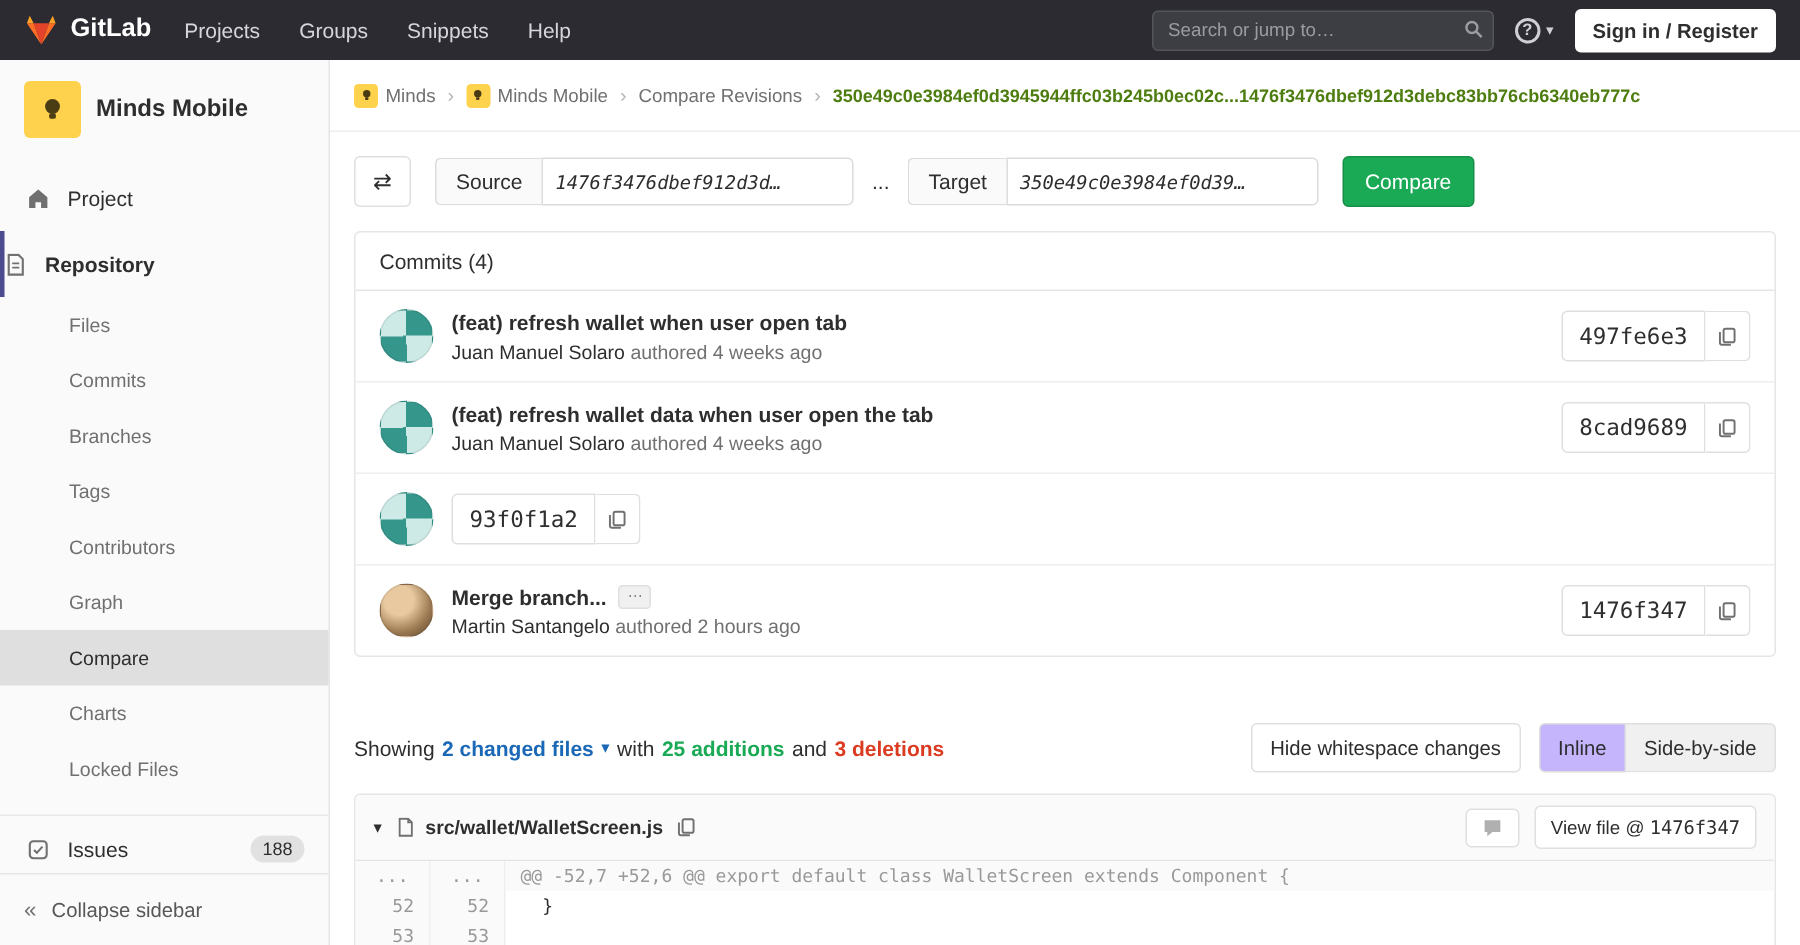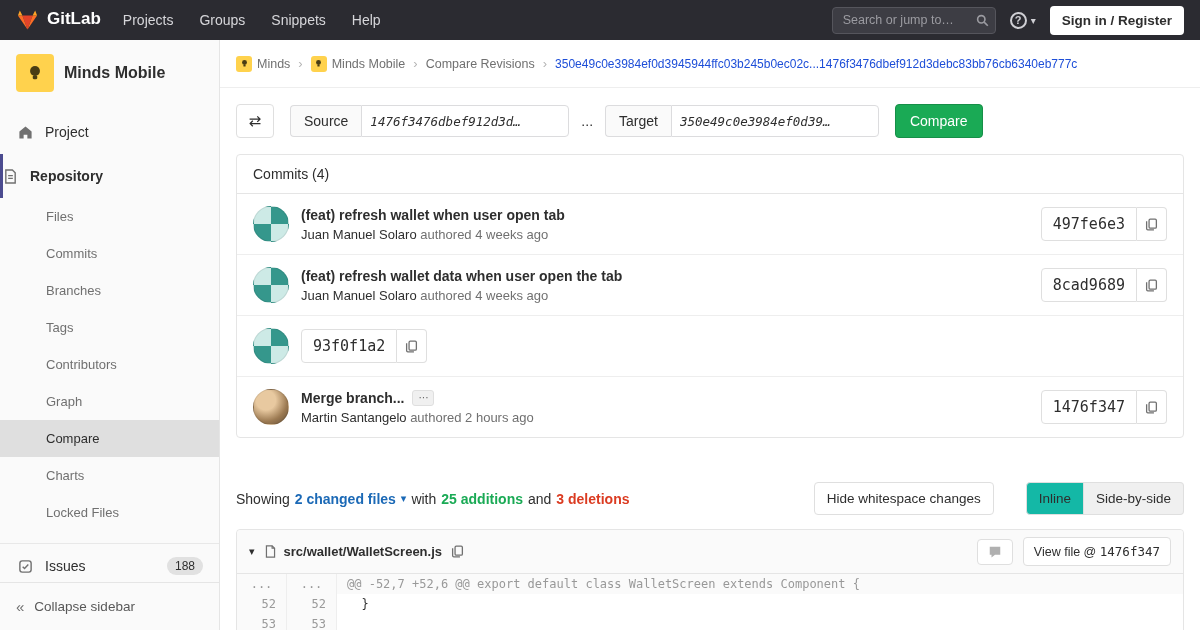--- a/index.html
+++ b/index.html
@@ -9,21 +9,21 @@
 
   
   .navbar { height:40px; background:#2b2b31; display:flex; align-items:center;
             justify-content:space-between; padding:0 16px; }
   .nav-left { display:flex; align-items:center; gap:8px; }
   .logo { display:flex; gap:8px; margin-right:14px; cursor:pointer; }
   .logo-text { color:#fff; font-weight:bold; font-size:17px; }
   .top-nav { display:flex; align-items:center; gap:26px; }
   .top-nav a { color:#d6d6da; font-size:14px; cursor:pointer; }
   .nav-right { display:flex; align-items:center; gap:14px; }
-  .search-box { position:relative; width:164px; }
+  .search-box { position:relative; width:228px; }
   .search-box input { width:100%; height:27px; background:#3d3d44; border:1px solid #55555c;
                       border-radius:4px; color:#ccc; font-size:12.5px; padding:0 26px 0 10px;
                       font-family:"Liberation Sans", sans-serif; }
   .search-box input::placeholder { color:#9b9ba1; }
   .search-box .search-icon { position:absolute; right:7px; top:6px; color:#9b9ba1; }
   .help-menu { display:flex; align-items:center; gap:4px; cursor:pointer; }
   .help-q { width:17px; height:17px; border:2px solid #cfcfd4; border-radius:50%;
             color:#cfcfd4; font-size:11px; font-weight:bold; display:flex;
             align-items:center; justify-content:center; }
   .help-chev { color:#cfcfd4; font-size:10px; }
@@ -57,21 +57,21 @@
                   gap:10px; padding-left:16px; color:#585858; font-size:13.5px; cursor:pointer; }
   .collapse-glyph { font-size:15px; color:#707070; }
 
   
   .breadcrumbs { height:48px; display:flex; align-items:center; gap:8px;
                  padding:0 16px; border-bottom:1px solid #eee; font-size:12.5px; color:#707070; }
   .crumb { display:flex; align-items:center; gap:5px; color:#707070; cursor:pointer; }
   .mini-avatar { width:16px; height:16px; border-radius:3px; background:#ffd24d;
                  display:flex; align-items:center; justify-content:center; }
   .crumb-sep { color:#b5b5b5; font-size:13px; }
-  .crumb-current { color:#1d4ed8; font-weight:normal; font-size:12px; }
+  .crumb-current { color:#4d7c0f; font-weight:bold; font-size:12px; }
 
   
   .compare-bar { display:flex; align-items:center; padding:16px; }
   .swap-btn { width:38px; height:34px; background:#fff; border:1px solid #dfdfdf;
               border-radius:4px; display:flex; align-items:center; justify-content:center;
               font-size:15px; color:#2e2e2e; cursor:pointer; }
   .input-group { display:flex; margin-left:16px; }
   .ig-label { background:#fafafa; border:1px solid #dcdcde; border-right:none;
               border-radius:4px 0 0 4px; padding:7px 13px; font-size:14px; color:#2e2e2e; }
   .ig-input { width:208px; border:1px solid #dcdcde; border-radius:0 4px 4px 0;
@@ -116,21 +116,21 @@
   .deletions { color:#db3b21; font-weight:bold; }
   .stats-actions { margin-left:auto; display:flex; align-items:center; }
   .btn-default { background:#fff; border:1px solid #dfdfdf; border-radius:4px;
                  padding:8px 12px; font-size:13.5px; color:#2e2e2e; cursor:pointer;
                  font-family:"Liberation Sans", sans-serif; }
   .btn-group { display:inline-flex; margin-left:12px; }
   .seg { border:1px solid #dfdfdf; padding:8px 12px; font-size:13.5px; color:#2e2e2e;
          cursor:pointer; background:#f0f0f0; font-family:"Liberation Sans", sans-serif; }
   .seg.first { border-radius:4px 0 0 4px; }
   .seg.last { border-radius:0 4px 4px 0; border-left:none; }
-  .seg.active { background:#14b8a6;margin-left:20px; }
+  .seg.active { background:#c4b5fd; }
 
   
   .diff-file { margin:0 16px; border:1px solid #e5e5e5; border-radius:4px 4px 0 0; }
   .file-header { background:#fafafa; border-bottom:1px solid #e5e5e5; padding:7px 12px;
                  display:flex; align-items:center; border-radius:4px 4px 0 0; }
   .file-caret { font-size:11px; color:#2e2e2e; margin-right:9px; cursor:pointer; }
   .file-icon { color:#707070; display:flex; margin-right:7px; }
   .file-path { font-size:13px; font-weight:bold; color:#2e2e2e; cursor:pointer; }
   .file-copy { margin-left:9px; color:#707070; display:flex; cursor:pointer; }
   .file-actions { margin-left:auto; display:flex; align-items:center; gap:10px; }

